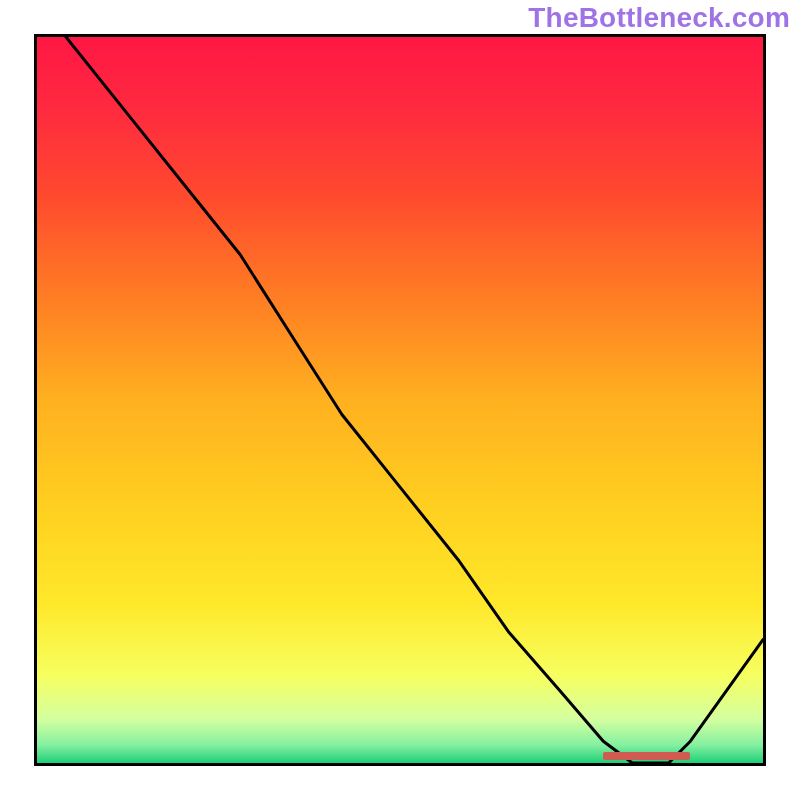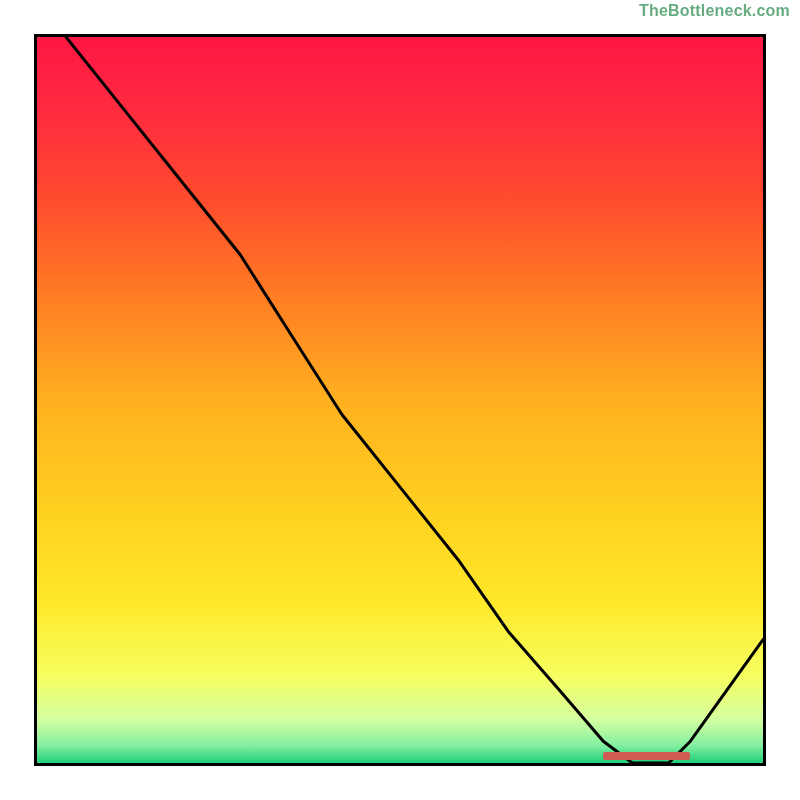--- a/index.html
+++ b/index.html
@@ -13,23 +13,23 @@
   }
   .wrap {
     position: relative;
     width: 800px;
     height: 800px;
   }
   .watermark {
     position: absolute;
     top: 2px;
     right: 10px;
-    font-size: 16px;
+    font-size: 28px;
     font-weight: bold;
-    color: #15803d;
+    color: #6d28d9;
     opacity: 0.65;
     letter-spacing: 0.2px;
   }
   .plot {
     position: absolute;
     
     left: 34px;
     top: 34px;
     width: 732px;
     height: 732px;

